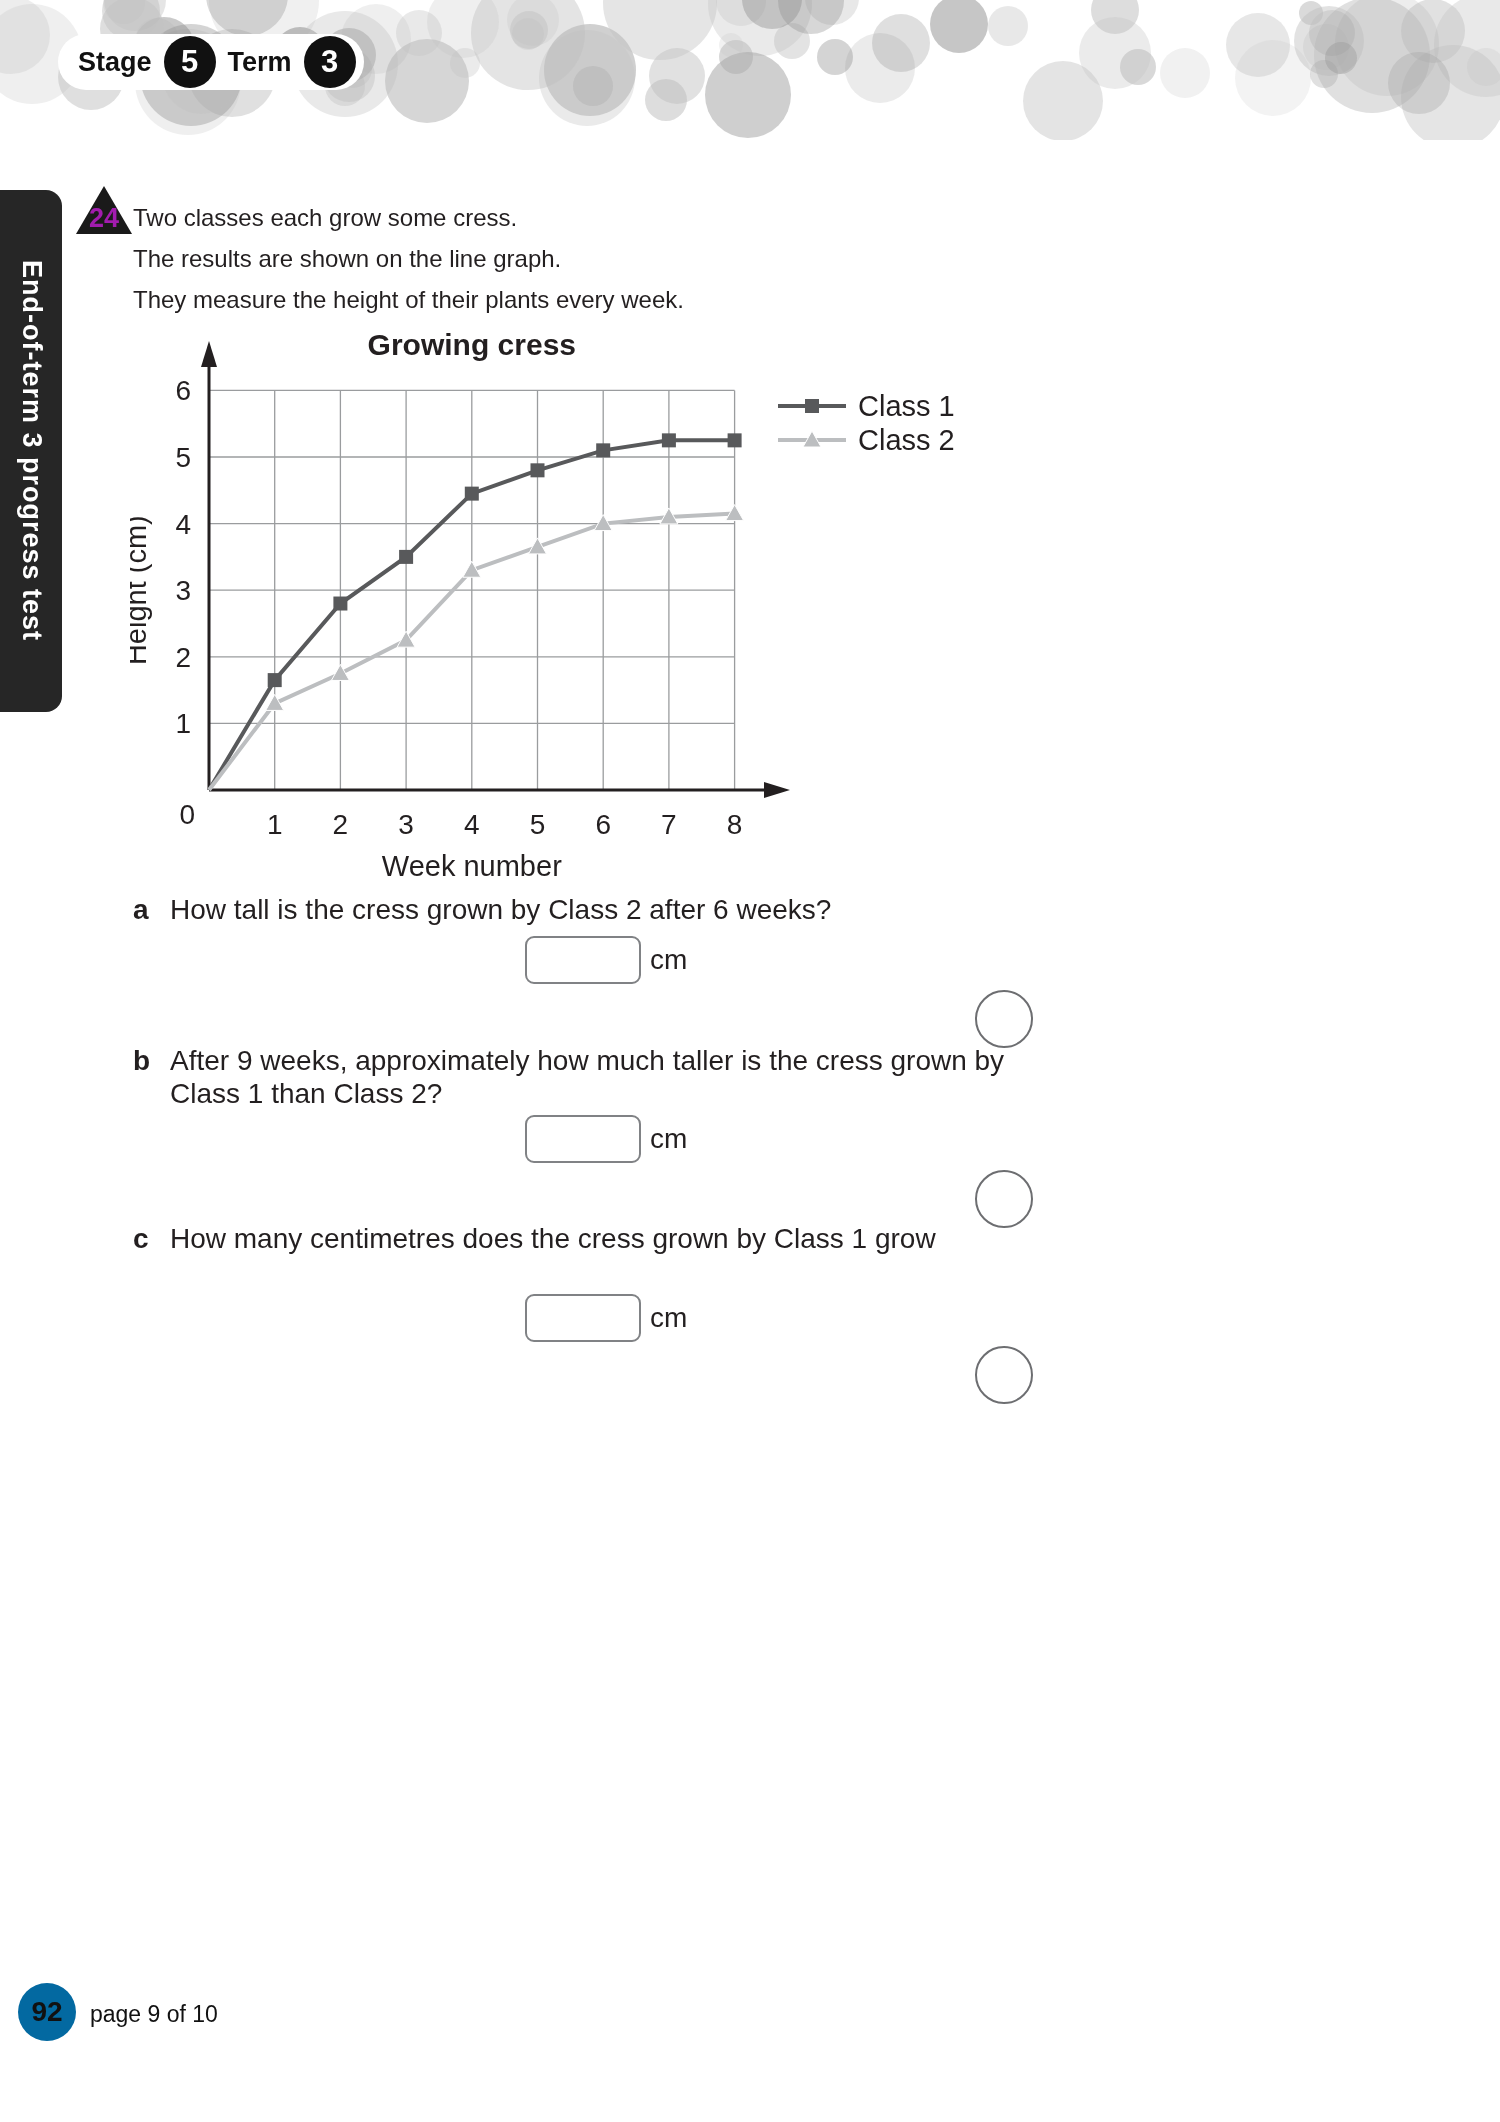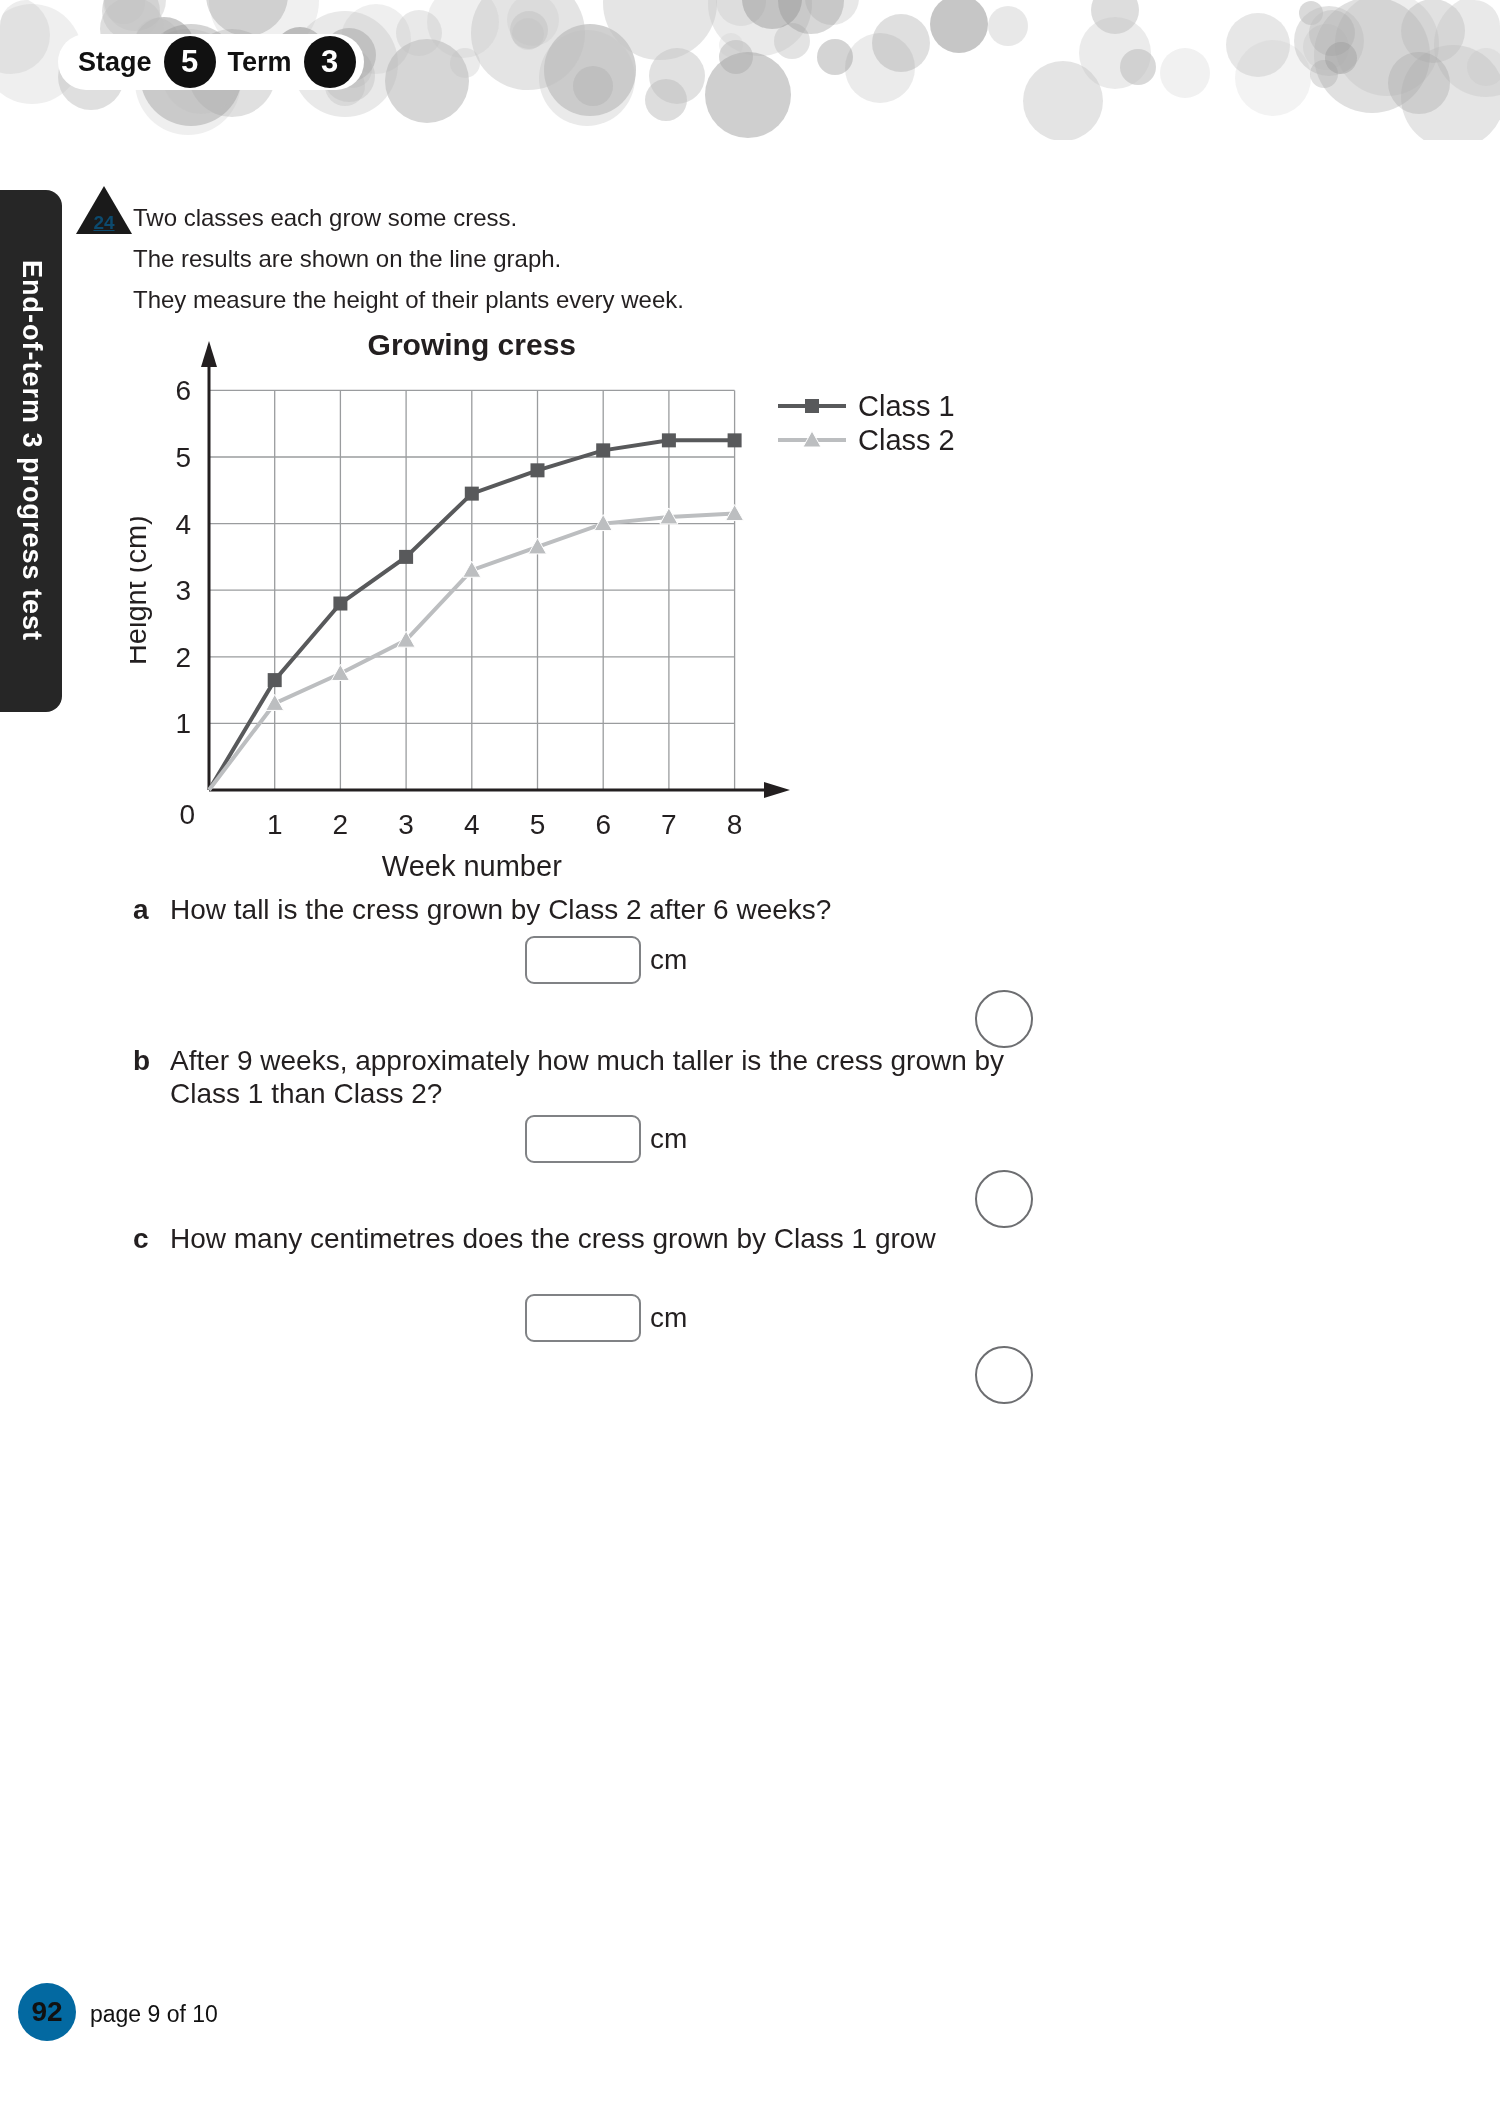--- a/index.html
+++ b/index.html
@@ -1,17 +1,17 @@
 <!DOCTYPE html>
 <html><head>
 <meta charset="utf-8">
 <style>
   html,body{margin:0;padding:0;background:#ffffff;}
   .page{position:relative;width:1500px;height:2122px;background:#fff;overflow:hidden;
-        font-family:"Liberation Sans","DejaVu Sans",sans-serif;color:#231f20;border-radius:26px;}
+        font-family:"Liberation Sans","DejaVu Sans",sans-serif;color:#231f20;}
 
   
   .bubble-band{position:absolute;left:0;top:0;width:1500px;height:140px;}
 
   
   .stage-badge{position:absolute;left:58px;top:34px;height:52px;background:#fff;border-radius:28px;
                display:flex;align-items:center;gap:12px;padding:2px 8px 2px 20px;z-index:5;}
   .stage-label{font-weight:bold;font-size:27px;color:#111;}
   .stage-circle{width:52px;height:52px;border-radius:50%;background:#111;color:#fff;font-weight:bold;
                 font-size:31px;display:flex;align-items:center;justify-content:center;flex:none;}
@@ -19,21 +19,21 @@
   
   .sidebar{position:absolute;left:0;top:190px;width:62px;height:522px;background:#262626;
            border-radius:0 16px 16px 0;display:flex;align-items:center;justify-content:center;}
   .sidebar-text{writing-mode:vertical-rl;color:#fff;font-weight:bold;font-size:27px;letter-spacing:1px;white-space:nowrap;}
 
   
   .q-badge{position:absolute;left:76px;top:186px;width:56px;height:48px;}
   .q-badge-tri{position:absolute;left:0;top:0;width:56px;height:48px;background:#1a1a1a;
                clip-path:polygon(50% 0,100% 100%,0 100%);}
   .q-badge-num{position:absolute;left:50%;bottom:2px;transform:translateX(-50%);
-               color:#0c4a6e;font-weight:bold;font-size:19px;line-height:1;text-decoration:underline;}
+               color:#a21caf;font-weight:bold;font-size:27px;line-height:1;}
 
   
   .intro{position:absolute;left:133px;top:197px;font-size:24px;line-height:41px;}
 
   
   .chart-svg{position:absolute;left:130px;top:325px;}
 
   
   .subq{position:absolute;left:133px;display:flex;gap:15px;font-size:28px;line-height:33px;align-items:flex-start;}
   .q-letter{font-weight:bold;width:22px;flex:none;}

